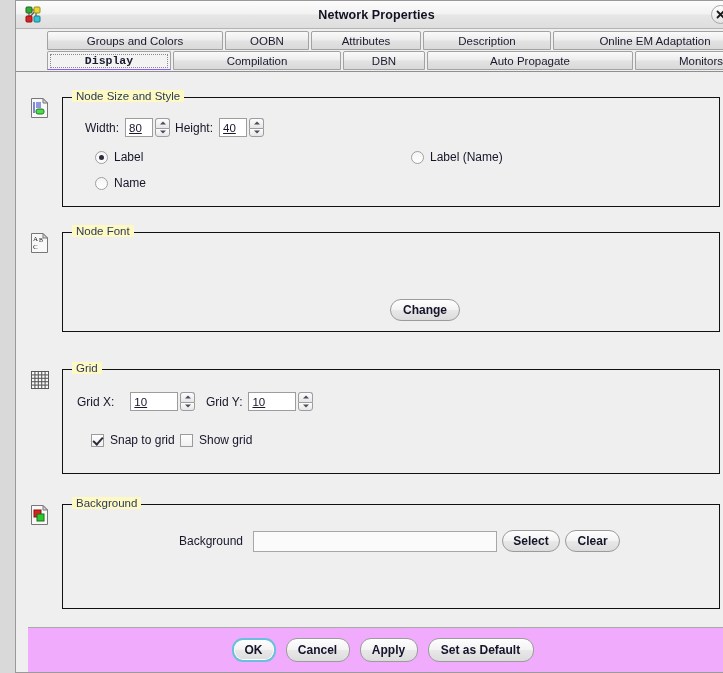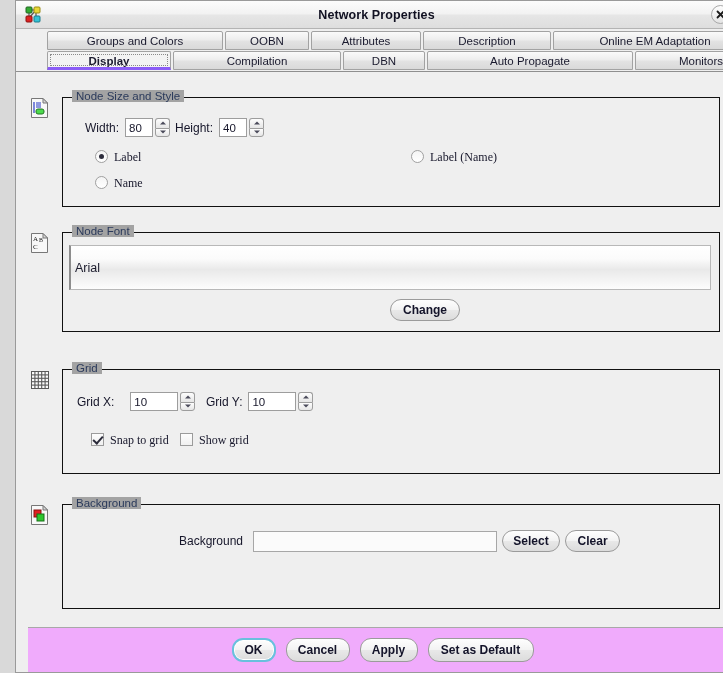--- a/index.html
+++ b/index.html
@@ -97,23 +97,24 @@
     color: #1a1a2e;
     background: linear-gradient(to bottom, #fafafa 0%, #ededed 45%, #e2e2e2 55%, #d9d9d9 100%);
     border: 1px solid #a2a2a2;
     border-radius: 2px 2px 0 0;
     cursor: default;
     white-space: nowrap;
     overflow: hidden;
   }
   .tab.selected {
     background: #f3f3f3;
-    border-bottom: 3px solid #8b5cf6;
+    border-bottom: 1px solid #8b5cf6;
     font-weight: bold;
     position: relative;
+    font-family: Liberation Mono, monospace;
   }
   .tab.selected::after {
     content: "";
     position: absolute;
     left: 2px; right: 2px; top: 2px; bottom: 1px;
     border: 1px dotted #8a8a8a;
     pointer-events: none;
   }
 
   
@@ -139,36 +140,37 @@
     left: 32px;
     box-sizing: border-box;
     border: 1px solid #111;
     background: #efefef;
   }
   .legend {
     position: absolute;
     top: -8px;
     left: 9px;
     padding: 0 4px;
-    background: #a3a3a3;
+    background: #fef9c3;
     font-size: 11.5px;
     color: #2b3a5b;
     white-space: nowrap;
   }
 
   
   .lbl {
     font-size: 12px;
     color: #16162a;
     white-space: nowrap;
   }
   .spin-wrap {
     display: inline-flex;
     align-items: center;
     vertical-align: middle;
+    text-decoration: underline;
   }
   .txtnum {
     width: 28px;
     height: 19px;
     box-sizing: border-box;
     border: 1px solid #9d9d9d;
     background: #fff;
     font-family: "Liberation Sans", sans-serif;
     font-size: 11.5px;
     color: #16162a;
@@ -199,21 +201,21 @@
     left: 50%;
     top: 50%;
     width: 0; height: 0;
     border-left: 3px solid transparent;
     border-right: 3px solid transparent;
     transform: translate(-50%, -50%);
   }
   .spinbtn.up::before { border-bottom: 3px solid #4a4a5a; }
   .spinbtn.dn::before { border-top: 3px solid #4a4a5a; }
 
-  .radio-row { display: flex; align-items: flex-start; font-family: Liberation Serif, serif; }
+  .radio-row { display: flex; align-items: flex-end; }
   .radio {
     width: 13px; height: 13px;
     border-radius: 50%;
     box-sizing: border-box;
     border: 1px solid #a0a0a0;
     background: linear-gradient(to bottom, #f4f4f4, #ffffff);
     margin-right: 6px;
     position: relative;
     flex: 0 0 13px;
     cursor: default;
@@ -414,23 +416,20 @@
           <path d="M13 1.5 V6 H17.5 Z" fill="#d8d8d8" stroke="#777" stroke-width="1"></path>
           <text x="3" y="9" font-family="Liberation Serif, serif" font-size="7" fill="#222">A</text>
           <text x="9" y="10" font-family="Liberation Serif, serif" font-size="6" fill="#222">B</text>
           <text x="3" y="17" font-family="Liberation Serif, serif" font-size="7" fill="#222">C</text>
         </svg>
       </span>
 
       <div class="fieldset" style="top:0; width:658px; height:100px;">
         <div class="legend">Node Font</div>
 
-        <div class="fontpreview" style="position:absolute; left:6px; top:12px; width:642px; height:45px;">
-          <span>Arial</span>
-        </div>
 
         <button class="btn" style="position:absolute; left:327px; top:66px; width:70px;">Change</button>
       </div>
     </div>
 
     <div class="section" style="left:14px; top:297px; width:690px; height:105px;">
 
       <span class="sec-icon">
         <svg width="20" height="22" viewBox="0 0 20 22">
           <rect x="1.5" y="2.5" width="17" height="17" fill="#fbfbfb" stroke="#5a5a5a" stroke-width="1"></rect>

